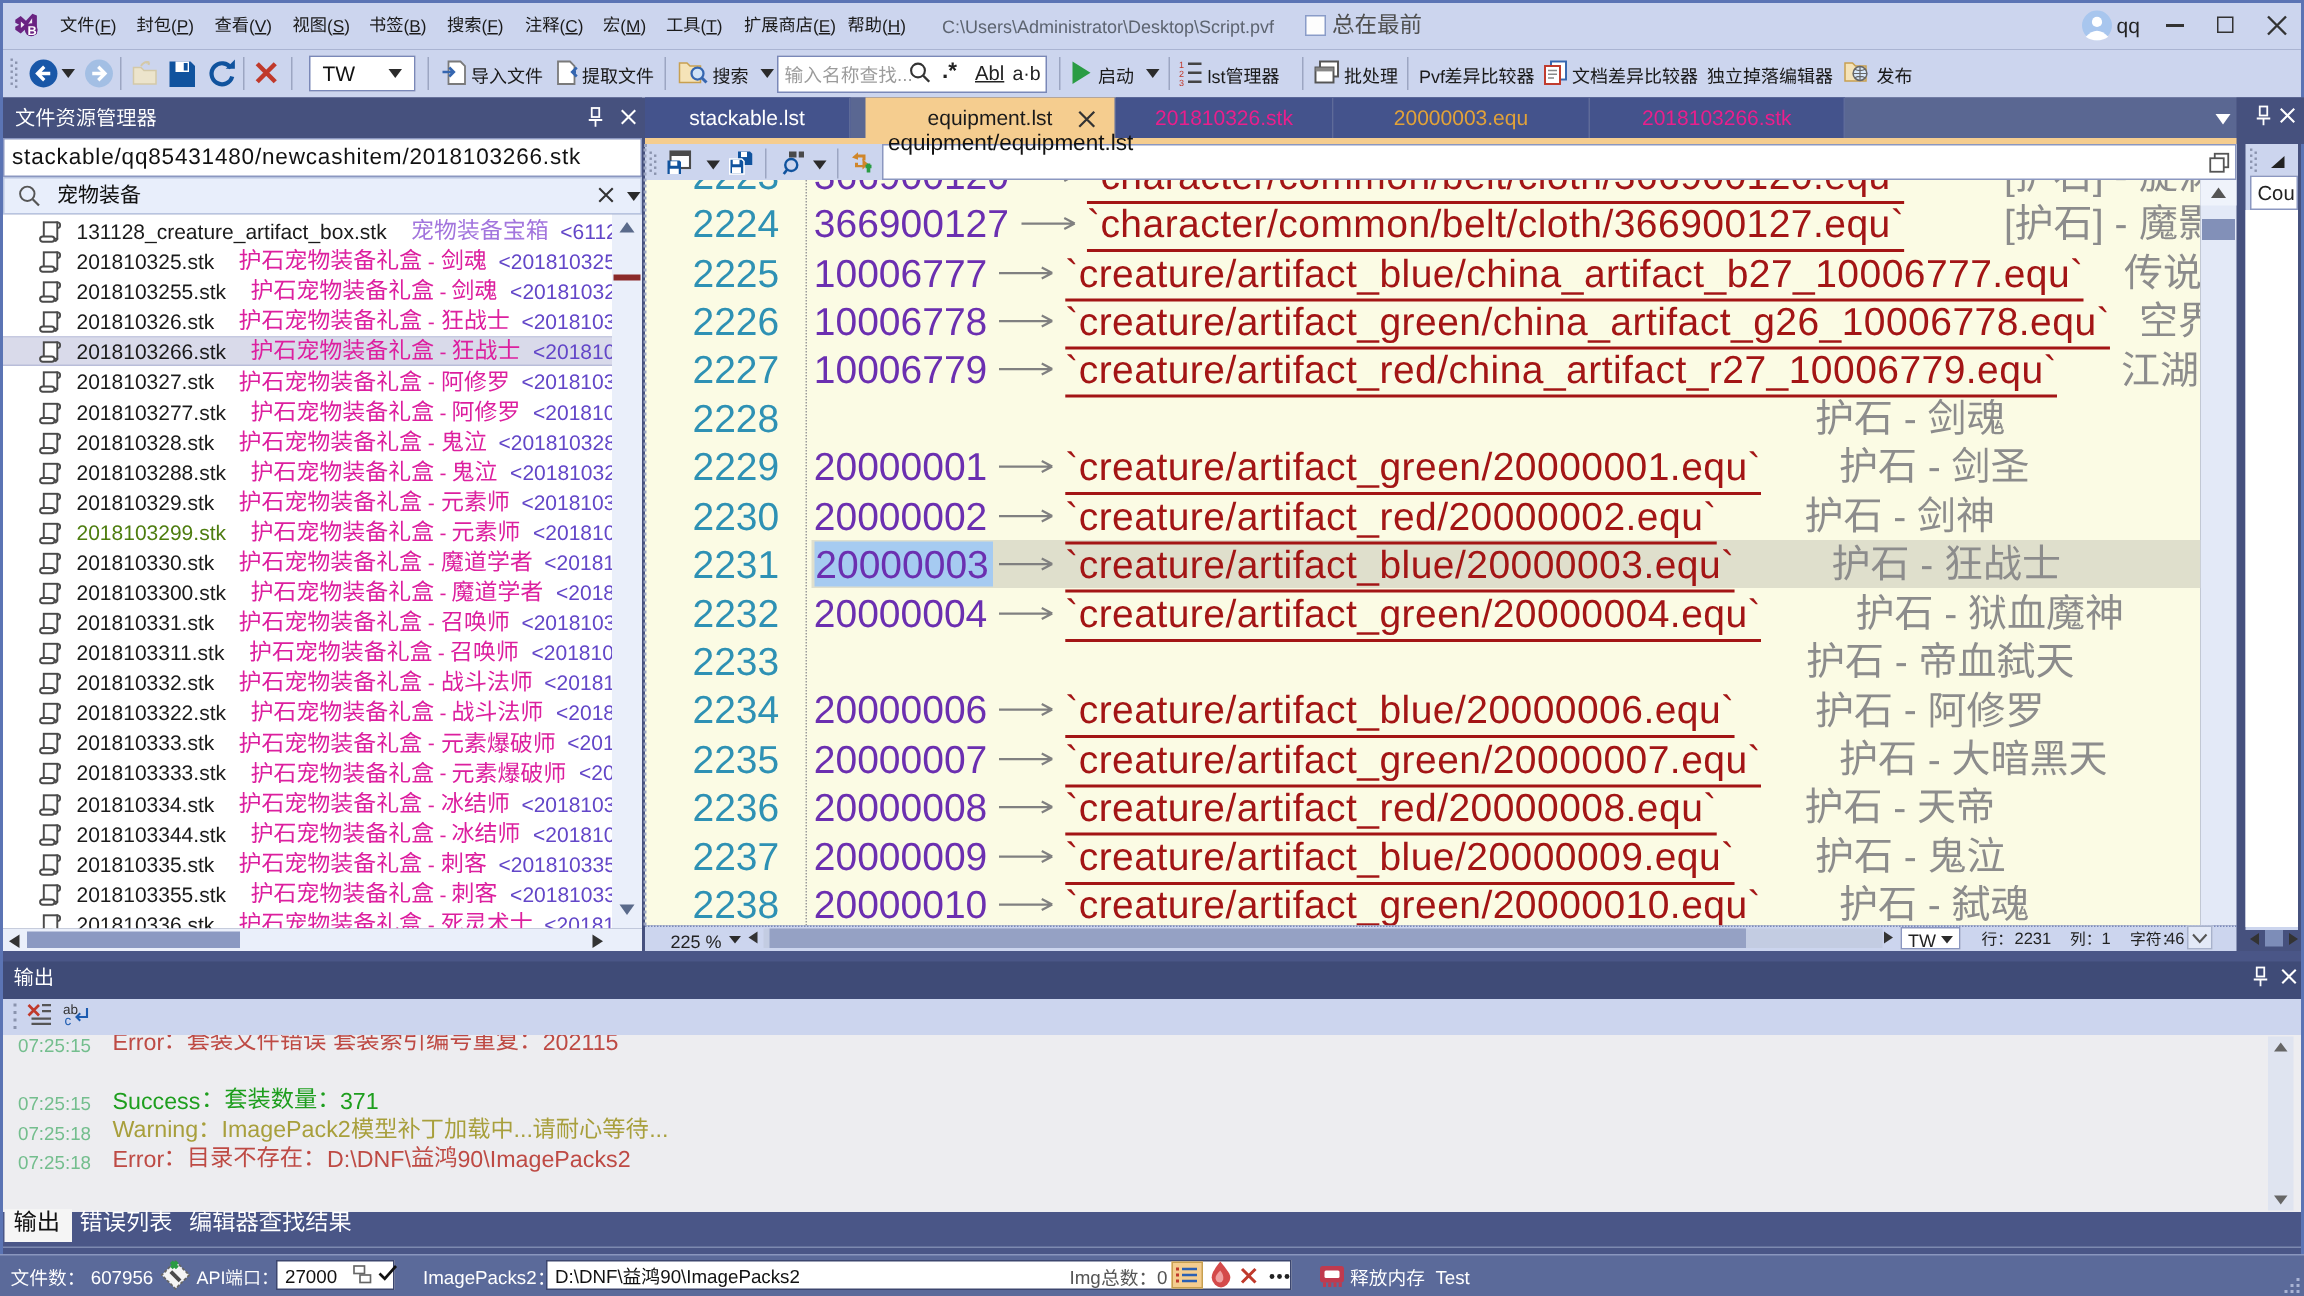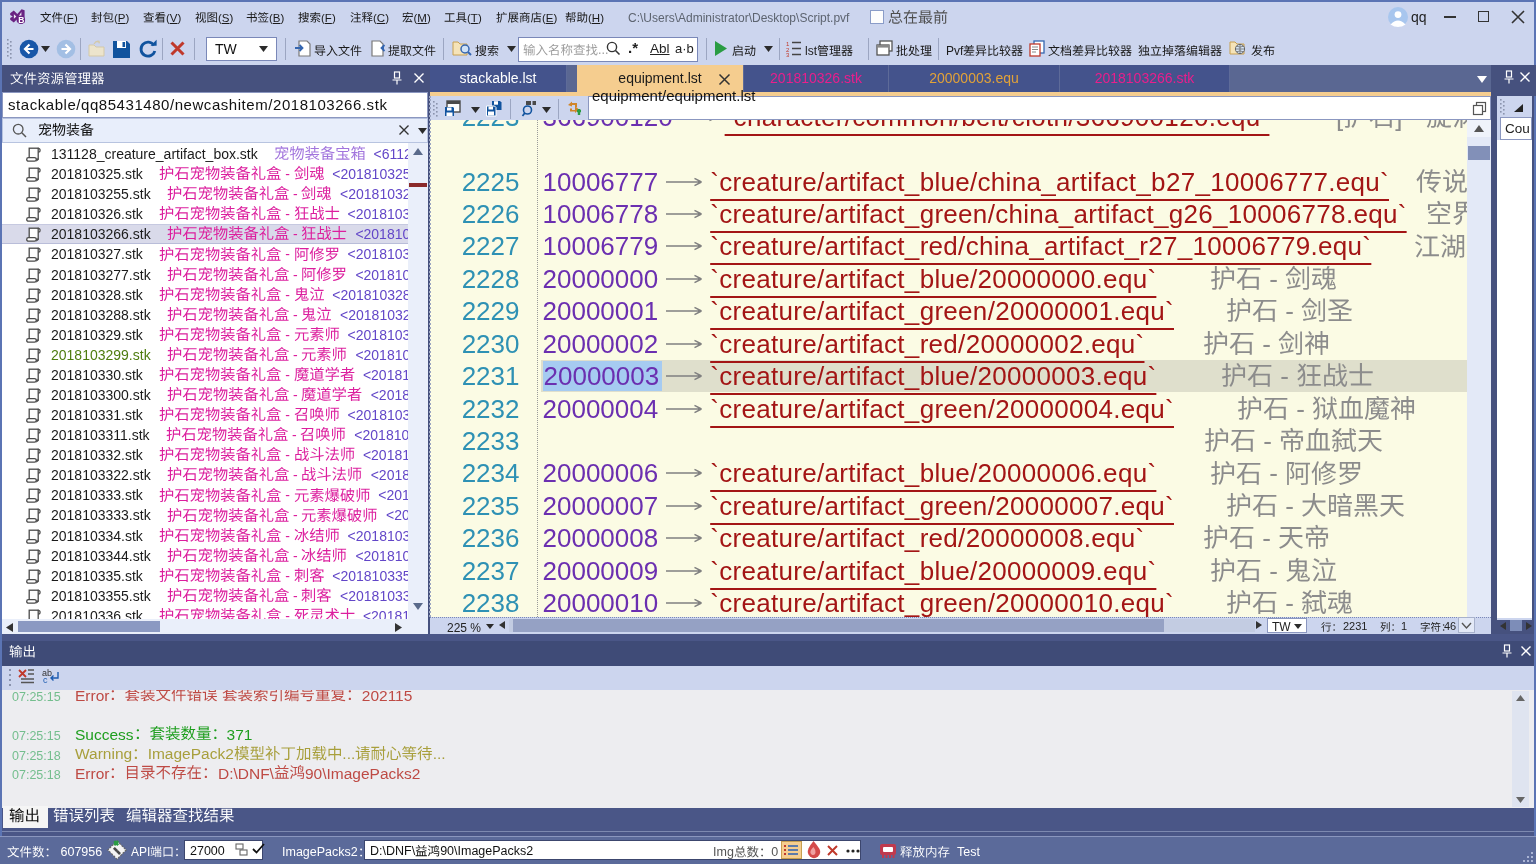--- a/index.html
+++ b/index.html
@@ -1147,20 +1147,37 @@
             <use href="#u62A4" x="0"></use>
             <use href="#u77F3" x="1000"></use>
           </g>
         </svg>] - <svg style="vertical-align:-4.16px;display:inline-block" width="52.0" height="26" viewBox="0 0 2000 1000" preserveAspectRatio="none">
           <g transform="translate(0,840)" fill="#8c8c8c">
             <use href="#u65CB" x="0"></use>
             <use href="#u6DA1" x="1000"></use>
           </g>
         </svg></span>
     </div>
+    <div class="abs" style="left:0;top:13.1px;width:1037px;height:32.4px;line-height:32.4px;white-space:nowrap">
+      <span class="abs" style="left:0;width:89.5px;text-align:right;color:#2e91b4;font-size:26px">2224</span>
+      <span class="abs" style="left:112.5px;font-size:26px"><span style="color:#6b2fb0;">366900127</span><svg style="vertical-align:3px;display:inline-block" width="52" height="12" viewBox="0 0 52 12">
+          <path d="M8 6 H43 M43.5 6 L36.5 2.4 M43.5 6 L36.5 9.6" stroke="#808080" stroke-width="1.5" fill="none"></path>
+        </svg><span style="letter-spacing:0.3px;color:#a31515;text-decoration:underline;text-decoration-thickness:2px;text-underline-offset:8px">`character/common/belt/cloth/366900127.equ`</span></span>
+      <span class="abs" style="left:906px;font-size:26px;color:#8c8c8c">[<svg style="vertical-align:-4.16px;display:inline-block" width="52.0" height="26" viewBox="0 0 2000 1000" preserveAspectRatio="none">
+          <g transform="translate(0,840)" fill="#8c8c8c">
+            <use href="#u62A4" x="0"></use>
+            <use href="#u77F3" x="1000"></use>
+          </g>
+        </svg>] - <svg style="vertical-align:-4.16px;display:inline-block" width="52.0" height="26" viewBox="0 0 2000 1000" preserveAspectRatio="none">
+          <g transform="translate(0,840)" fill="#8c8c8c">
+            <use href="#u9B54" x="0"></use>
+            <use href="#u5F71" x="1000"></use>
+          </g>
+        </svg></span>
+    </div>
     <div class="abs" style="left:0;top:45.6px;width:1037px;height:32.4px;line-height:32.4px;white-space:nowrap">
       <span class="abs" style="left:0;width:89.5px;text-align:right;color:#2e91b4;font-size:26px">2225</span>
       <span class="abs" style="left:112.5px;font-size:26px"><span style="color:#6b2fb0;">10006777</span><svg style="vertical-align:3px;display:inline-block" width="52" height="12" viewBox="0 0 52 12">
           <path d="M8 6 H43 M43.5 6 L36.5 2.4 M43.5 6 L36.5 9.6" stroke="#808080" stroke-width="1.5" fill="none"></path>
         </svg><span style="letter-spacing:0.3px;color:#a31515;text-decoration:underline;text-decoration-thickness:2px;text-underline-offset:8px">`creature/artifact_blue/china_artifact_b27_10006777.equ`</span></span>
       <span class="abs" style="left:986px;font-size:26px;color:#8c8c8c"><svg style="vertical-align:-4.16px;display:inline-block" width="78.0" height="26" viewBox="0 0 3000 1000" preserveAspectRatio="none">
           <g transform="translate(0,840)" fill="#8c8c8c">
             <use href="#u4F20" x="0"></use>
             <use href="#u8BF4" x="1000"></use>
             <use href="#u4E2D" x="2000"></use>
@@ -1187,23 +1204,20 @@
       <span class="abs" style="left:984px;font-size:26px;color:#8c8c8c"><svg style="vertical-align:-4.16px;display:inline-block" width="78.0" height="26" viewBox="0 0 3000 1000" preserveAspectRatio="none">
           <g transform="translate(0,840)" fill="#8c8c8c">
             <use href="#u6C5F" x="0"></use>
             <use href="#u6E56" x="1000"></use>
             <use href="#u98CE" x="2000"></use>
           </g>
         </svg></span>
     </div>
     <div class="abs" style="left:0;top:142.8px;width:1037px;height:32.4px;line-height:32.4px;white-space:nowrap">
       <span class="abs" style="left:0;width:89.5px;text-align:right;color:#2e91b4;font-size:26px">2228</span>
-      <span class="abs" style="left:112.5px;font-size:26px"><span style="color:#6b2fb0;">20000000</span><svg style="vertical-align:3px;display:inline-block" width="52" height="12" viewBox="0 0 52 12">
-          <path d="M8 6 H43 M43.5 6 L36.5 2.4 M43.5 6 L36.5 9.6" stroke="#808080" stroke-width="1.5" fill="none"></path>
-        </svg><span style="letter-spacing:0.3px;color:#a31515;text-decoration:underline;text-decoration-thickness:2px;text-underline-offset:8px">`creature/artifact_blue/20000000.equ`</span></span>
       <span class="abs" style="left:780px;font-size:26px;color:#8c8c8c"><svg style="vertical-align:-4.16px;display:inline-block" width="52.0" height="26" viewBox="0 0 2000 1000" preserveAspectRatio="none">
           <g transform="translate(0,840)" fill="#8c8c8c">
             <use href="#u62A4" x="0"></use>
             <use href="#u77F3" x="1000"></use>
           </g>
         </svg> - <svg style="vertical-align:-4.16px;display:inline-block" width="52.0" height="26" viewBox="0 0 2000 1000" preserveAspectRatio="none">
           <g transform="translate(0,840)" fill="#8c8c8c">
             <use href="#u5251" x="0"></use>
             <use href="#u9B42" x="1000"></use>
           </g>
@@ -1330,21 +1344,21 @@
             <use href="#u6697" x="1000"></use>
             <use href="#u9ED1" x="2000"></use>
             <use href="#u5929" x="3000"></use>
           </g>
         </svg></span>
     </div>
     <div class="abs" style="left:0;top:402.3px;width:1037px;height:32.4px;line-height:32.4px;white-space:nowrap">
       <span class="abs" style="left:0;width:89.5px;text-align:right;color:#2e91b4;font-size:26px">2236</span>
       <span class="abs" style="left:112.5px;font-size:26px"><span style="color:#6b2fb0;">20000008</span><svg style="vertical-align:3px;display:inline-block" width="52" height="12" viewBox="0 0 52 12">
           <path d="M8 6 H43 M43.5 6 L36.5 2.4 M43.5 6 L36.5 9.6" stroke="#808080" stroke-width="1.5" fill="none"></path>
-        </svg><span style="letter-spacing:0.3px;color:#a31515;text-decoration-thickness:2px;text-underline-offset:8px">`creature/artifact_red/20000008.equ`</span></span>
+        </svg><span style="letter-spacing:0.3px;color:#a31515;text-decoration:underline;text-decoration-thickness:2px;text-underline-offset:8px">`creature/artifact_red/20000008.equ`</span></span>
       <span class="abs" style="left:773px;font-size:26px;color:#8c8c8c"><svg style="vertical-align:-4.16px;display:inline-block" width="52.0" height="26" viewBox="0 0 2000 1000" preserveAspectRatio="none">
           <g transform="translate(0,840)" fill="#8c8c8c">
             <use href="#u62A4" x="0"></use>
             <use href="#u77F3" x="1000"></use>
           </g>
         </svg> - <svg style="vertical-align:-4.16px;display:inline-block" width="52.0" height="26" viewBox="0 0 2000 1000" preserveAspectRatio="none">
           <g transform="translate(0,840)" fill="#8c8c8c">
             <use href="#u5929" x="0"></use>
             <use href="#u5E1D" x="1000"></use>
           </g>

